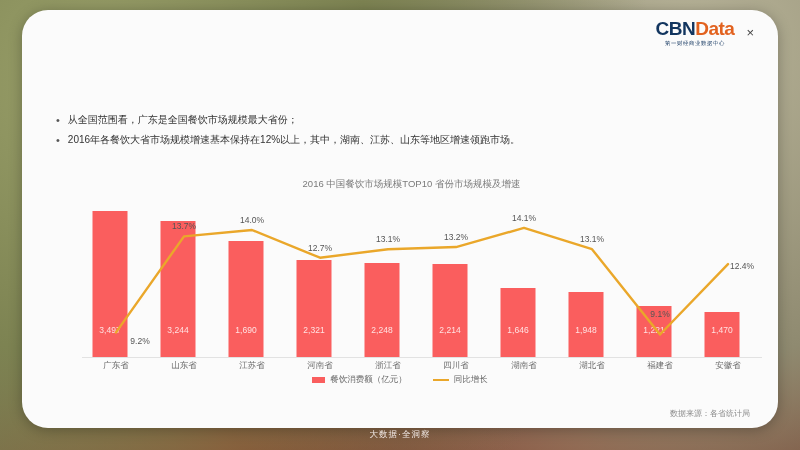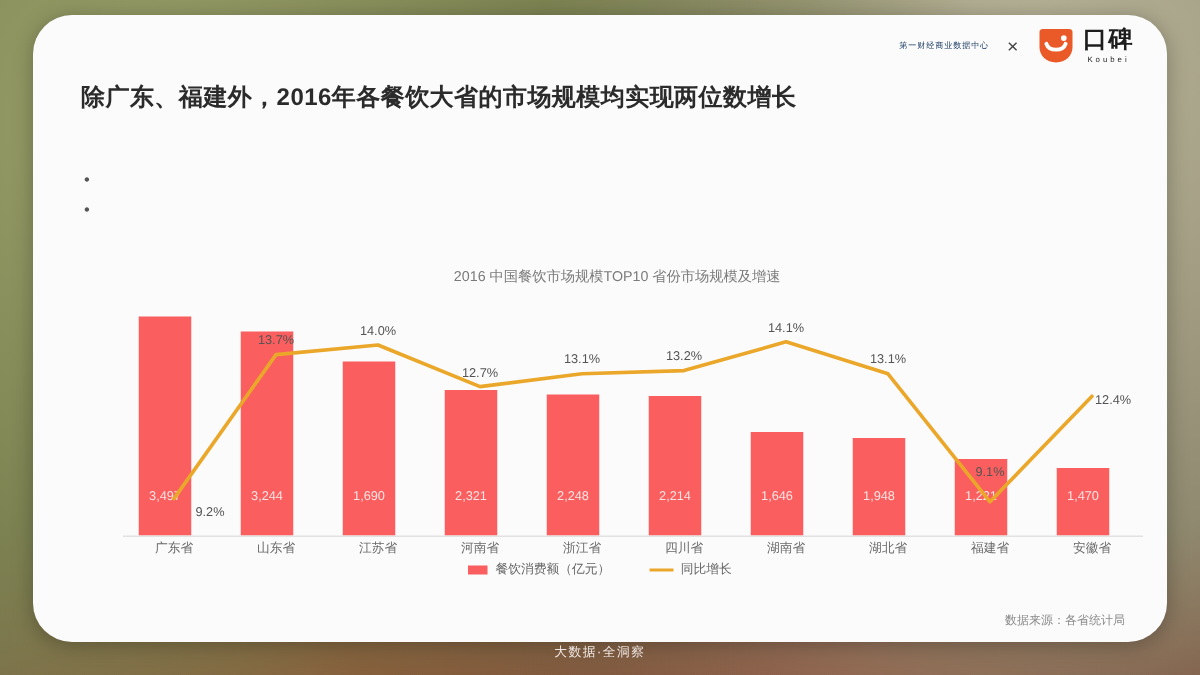--- a/index.html
+++ b/index.html
@@ -106,46 +106,35 @@
 <body>
 
 <div id="backdrop">
   <div class="bg-base"></div>
 </div>
 
 <div id="card">
 
   <div id="brand">
     <div class="cbn-wrap">
+      <div class="cbn-main"><span class="c1">CBN</span><span class="c2">Data</span></div>
       <div class="cbn-sub">第一财经商业数据中心</div>
     </div>
     <div class="x-mark">×</div>
-    <div class="kb-wrap">
-      <div class="kb-face">
-        <svg width="26" height="23" viewBox="0 0 26 23">
-          <path d="M2 2.4 C2 1 3 0.4 4.2 0.4 L21.8 0.4 C23 0.4 24 1 24 2.4 L24 12.5 C24 18 19.5 22.6 13 22.6 C6.5 22.6 2 18 2 12.5 Z" fill="#ea5a28"></path>
-          <path d="M6.6 10.2 C8.4 15.4 17.6 15.4 19.4 10.2" stroke="#ffffff" stroke-width="2.6" fill="none" stroke-linecap="round"></path>
-          <circle cx="18.2" cy="6.4" r="1.9" fill="#ffffff"></circle>
-        </svg>
-      </div>
-      <div class="kb-text">
-        <div class="kb-cn">口碑</div>
-        <div class="kb-en">Koubei</div>
-      </div>
-    </div>
-  </div>
-
-  <div id="title">除广东、福建外，2016年各餐饮大省的市场规模均实现两位数增长</div>
+  </div>
+
 
   <div id="bullets">
     <div class="bullet">
       <span class="dot">•</span>
+      <span class="btxt">从全国范围看，广东是全国餐饮市场规模最大省份；</span>
     </div>
     <div class="bullet">
       <span class="dot">•</span>
+      <span class="btxt">2016年各餐饮大省市场规模增速基本保持在12%以上，其中，湖南、江苏、山东等地区增速领跑市场。</span>
     </div>
   </div>
 
   <div id="chart-title">2016 中国餐饮市场规模TOP10 省份市场规模及增速</div>
 
   <div id="plot">
     <div id="bars">
         <div class="bar-slot" style="left: 0px;">
           <div class="bar" style="height: 146.496px; background: rgb(250, 94, 94);"></div>
           <div class="bar-val">3,497</div>

